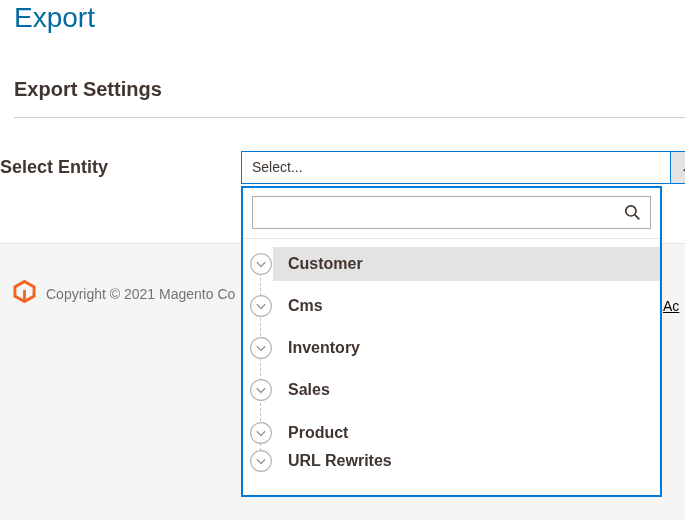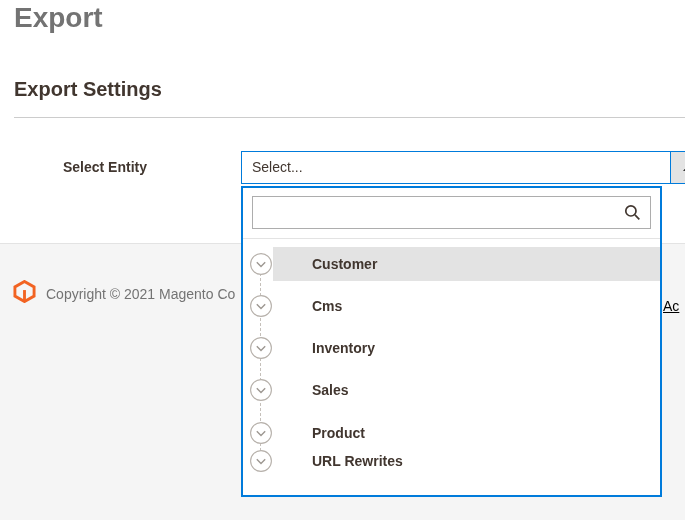--- a/index.html
+++ b/index.html
@@ -9,21 +9,21 @@
     overflow: hidden;
     background: #fff;
     font-family: "Liberation Sans", sans-serif;
     color: #41362f;
   }
   .abs { position: absolute; }
 
   
   .page-title {
     left: 14px; top: 2px;
-    font-size: 28px; font-weight: 700; color: #737373;
+    font-size: 28px; font-weight: 400; color: #0369a1;
   }
   .section-title {
     left: 14px; top: 78px;
     font-size: 20px; font-weight: 700; color: #41362f;
   }
   .section-divider {
     left: 14px; right: 0; top: 117px; height: 1px;
     background: #cccccc;
   }
 
@@ -49,22 +49,22 @@
     left: 663px; top: 298px;
     font-size: 14px; color: #000000;
     text-decoration: underline;
     white-space: nowrap;
     cursor: pointer;
   }
 
   
   .field-label {
     left: 0; top: 151px; width: 210px; height: 33px;
-    line-height: 33px; text-align: center;
-    font-size: 14px; font-weight: 700; color: #41362f;
+    line-height: 33px; text-align: left;
+    font-size: 18px; font-weight: 700; color: #41362f;
   }
   .entity-select {
     left: 241px; top: 151px; width: 465px; height: 33px;
     box-sizing: border-box;
     background: #fff;
     border: 1px solid #007bdb;
     cursor: pointer;
     z-index: 5;
   }
   .entity-select .selected-value {
@@ -130,23 +130,22 @@
   .tree-row.highlighted .row-label-bg {
     position: absolute; left: 30px; right: 0; top: 0; bottom: 0;
     background: #e3e3e3;
   }
   .chevron-circle {
     position: absolute; left: 7px; top: 6px; width: 22px; height: 22px;
   }
   .tree-label {
     position: absolute; left: 45px; top: 0;
     line-height: 34px;
-    font-size: 14px; font-weight: 700; color: #41362f;
+    font-size: 16px; font-weight: 700; color: #41362f;
     white-space: nowrap;
-    margin-left: 24px;
   }
   .row0 { top: 59px; }
   .row1 { top: 101px; padding-left: 44px; }
   .row2 { top: 143px; }
   .row3 { top: 185px; }
   .row4 { top: 228px; }
   .row5 { top: 256px; }
 </style>
 </head>
 <body>

